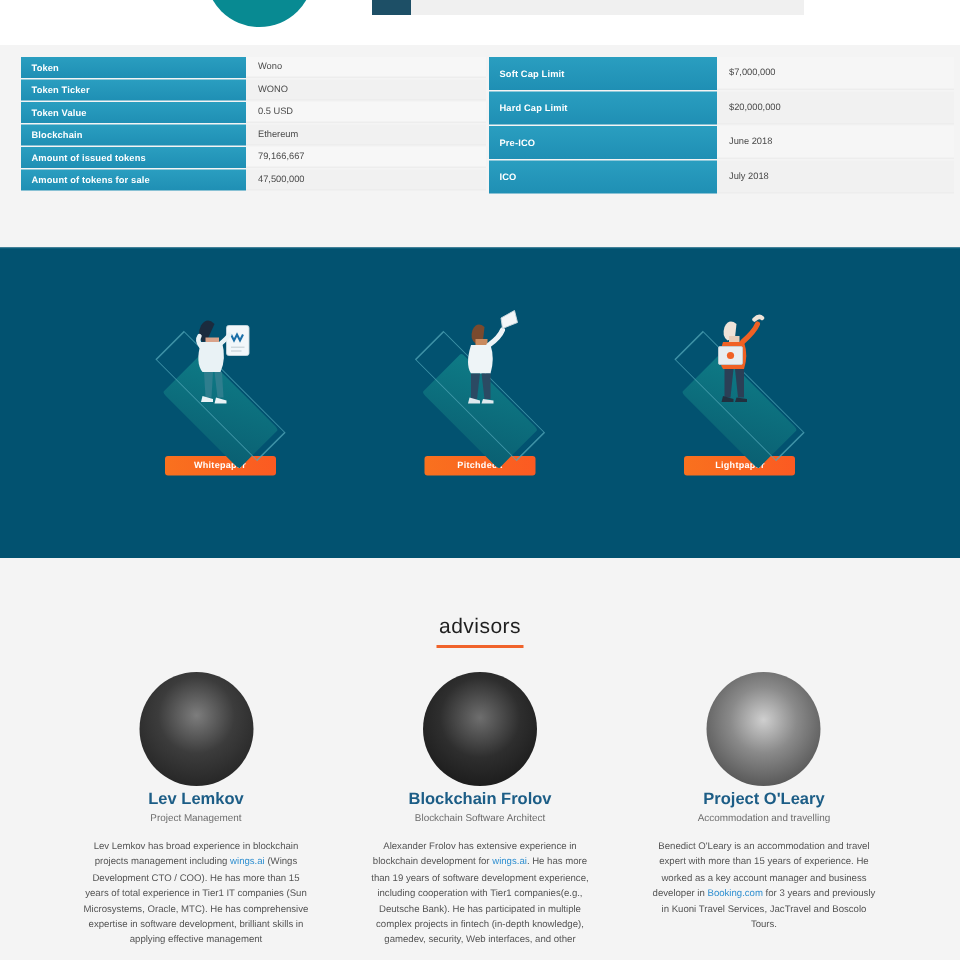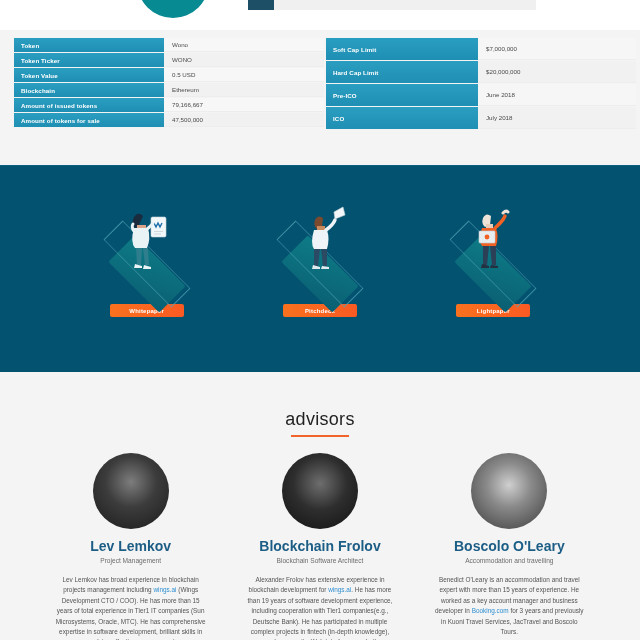--- a/index.html
+++ b/index.html
@@ -113,41 +113,41 @@
     letter-spacing: .2px;
     border: none; cursor: pointer;
   }
 
   
   .advisors {
     position: absolute; top: 372px; left: 0; width: 640px; height: 268px;
     background: #f4f4f4; padding-top: 37px;
   }
   .adv-title {
-    text-align: center; font-size: 18px; color: #1f1f1f;
+    text-align: center; font-size: 14px; color: #1f1f1f;
     font-weight: normal; letter-spacing: .3px;
   }
   .adv-rule {
     width: 58px; height: 2px; background: #f0632b;
     margin: 5px auto 0 auto;
   }
   .adv-cols {
     display: flex; padding: 16px 36px 0 36px; gap: 0px;
   }
   .adv-col { flex: 1; display: flex; flex-direction: column; align-items: center; }
   .avatar {
     width: 76px; height: 76px; border-radius: 50%;
     overflow: hidden; position: relative;
     background: #2b2b2b;
   }
   .avatar.a1 { background: radial-gradient(circle at 50% 38%, #7d7d7d 0%, #3c3c3c 42%, #1a1a1a 100%); }
   .avatar.a2 { background: radial-gradient(circle at 50% 40%, #6e6e6e 0%, #2e2e2e 45%, #111 100%); }
   .avatar.a3 { background: radial-gradient(circle at 50% 42%, #cfcfcf 0%, #8a8a8a 38%, #3a3a3a 100%); }
   .adv-name {
-    margin-top: 9px; font-size: 14px; font-weight: bold; color: #1c5d86;
+    margin-top: 3px; font-size: 11px; font-weight: bold; color: #1c5d86;
     text-align: center;
   }
   .adv-role {
     margin-top: 3px; font-size: 6.6px; color: #6c6c6c; text-align: center;
   }
   .adv-bio {
     margin-top: 11px; width: 154px;
     font-size: 6.4px; line-height: 10.4px; color: #545454; text-align: center;
   }
   .adv-bio a { color: #2f8fd0; text-decoration: none; }
@@ -302,21 +302,21 @@
         <div class="avatar a2"></div>
         <div class="adv-name">Blockchain Frolov</div>
         <div class="adv-role">Blockchain Software Architect</div>
         <div class="adv-bio">
           <span>Alexander Frolov has extensive experience in blockchain development for </span><a href="#">wings.ai</a><span>. He has more than 19 years of software development experience, including cooperation with Tier1 companies(e.g., Deutsche Bank). He has participated in multiple complex projects in fintech (in-depth knowledge), gamedev, security, Web interfaces, and other</span>
         </div>
       </div>
 
       <div class="adv-col">
         <div class="avatar a3"></div>
-        <div class="adv-name">Boscolo O'Leary</div>
+        <div class="adv-name">Project O'Leary</div>
         <div class="adv-role">Accommodation and travelling</div>
         <div class="adv-bio">
           <span>Benedict O'Leary is an accommodation and travel expert with more than 15 years of experience. He worked as a key account manager and business developer in </span><a href="#">Booking.com</a><span> for 3 years and previously in Kuoni Travel Services, JacTravel and Boscolo Tours.</span>
         </div>
       </div>
     </div>
   </div>
 
 </div>
 

